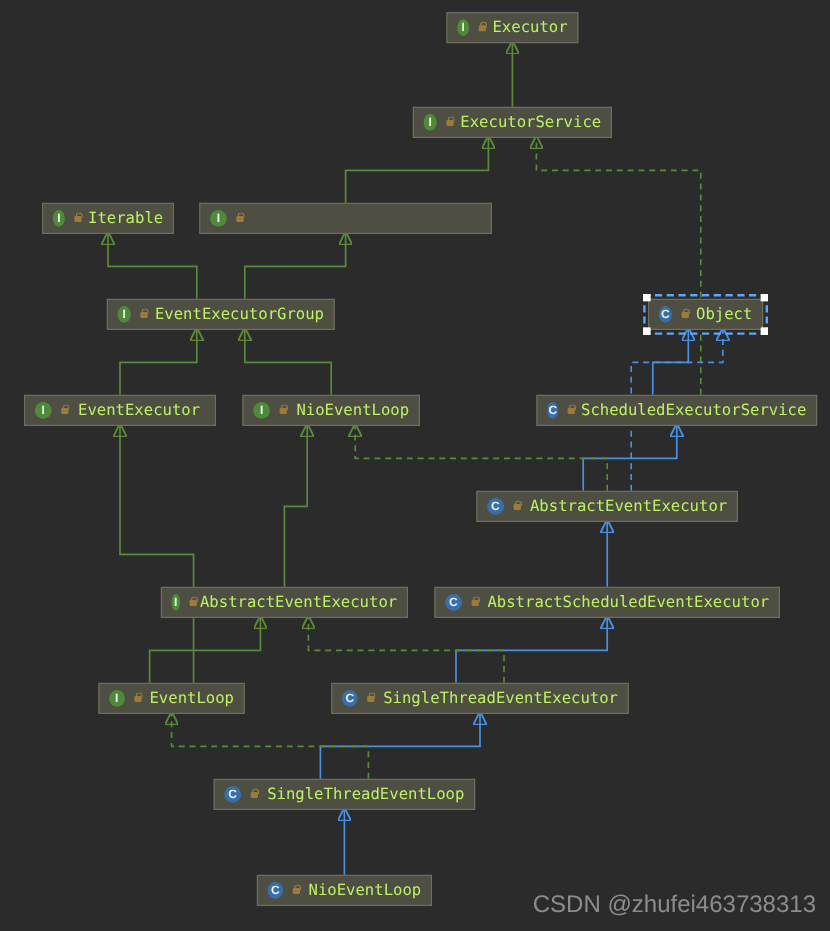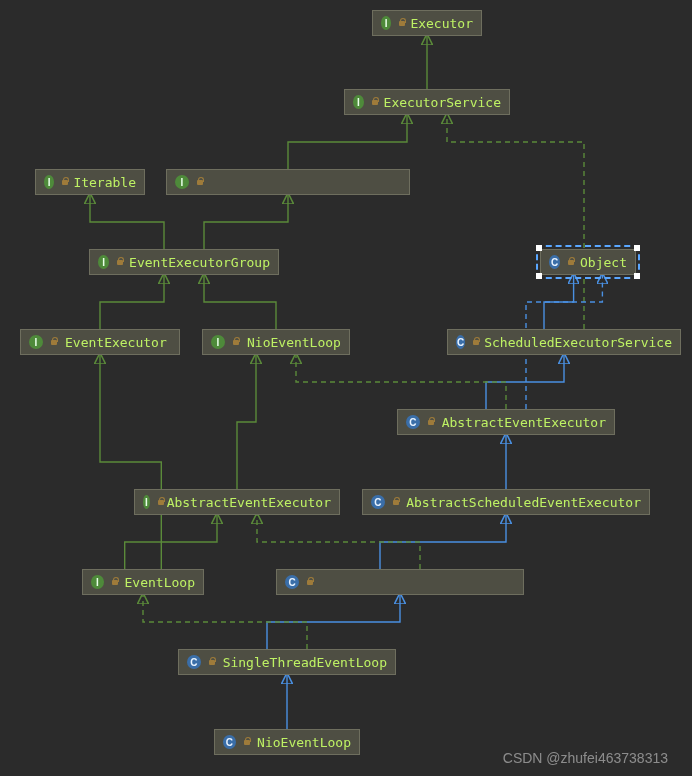--- a/index.html
+++ b/index.html
@@ -81,25 +81,25 @@
     width:4px; height:4px;
     border:1px solid #9e7b3a;
     border-bottom:none;
     border-radius:3px 3px 0 0;
   }
   .name {
     color: #bef264;
   }
   .watermark {
     position:absolute;
-    right: 24px;
+    right: 12px;
     bottom: 10px;
     color: rgba(220,220,220,0.55);
     font-family: sans-serif;
-    font-size: 14px;
+    font-size: 20px;
   }
 </style>
 </head>
 <body>
 
 <div id="canvas">
   <svg class="edges">
     <defs>
       <marker id="arrow-green" viewBox="0 0 10 10" refX="8" refY="5" markerWidth="8" markerHeight="8" orient="auto-start-reverse">
         <path d="M 0 0 L 10 5 L 0 10 z" fill="none" stroke="#5b8a3a" stroke-width="1.4"></path>
@@ -196,20 +196,21 @@
         <span class="name">AbstractScheduledEventExecutor</span>
       </div>
       <div class="node" style="left: 82px; top: 569px; width: 122px; height: 26px;">
         <span class="ico interface">I</span>
         <span class="lock"></span>
         <span class="name">EventLoop</span>
       </div>
       <div class="node" style="left: 276px; top: 569px; width: 248px; height: 26px;">
         <span class="ico abstract">C</span>
         <span class="lock"></span>
+        <span class="name">SingleThreadEventExecutor</span>
       </div>
       <div class="node" style="left: 178px; top: 649px; width: 218px; height: 26px;">
         <span class="ico abstract">C</span>
         <span class="lock"></span>
         <span class="name">SingleThreadEventLoop</span>
       </div>
       <div class="node" style="left: 214px; top: 729px; width: 146px; height: 26px;">
         <span class="ico abstract">C</span>
         <span class="lock"></span>
         <span class="name">NioEventLoop</span>

